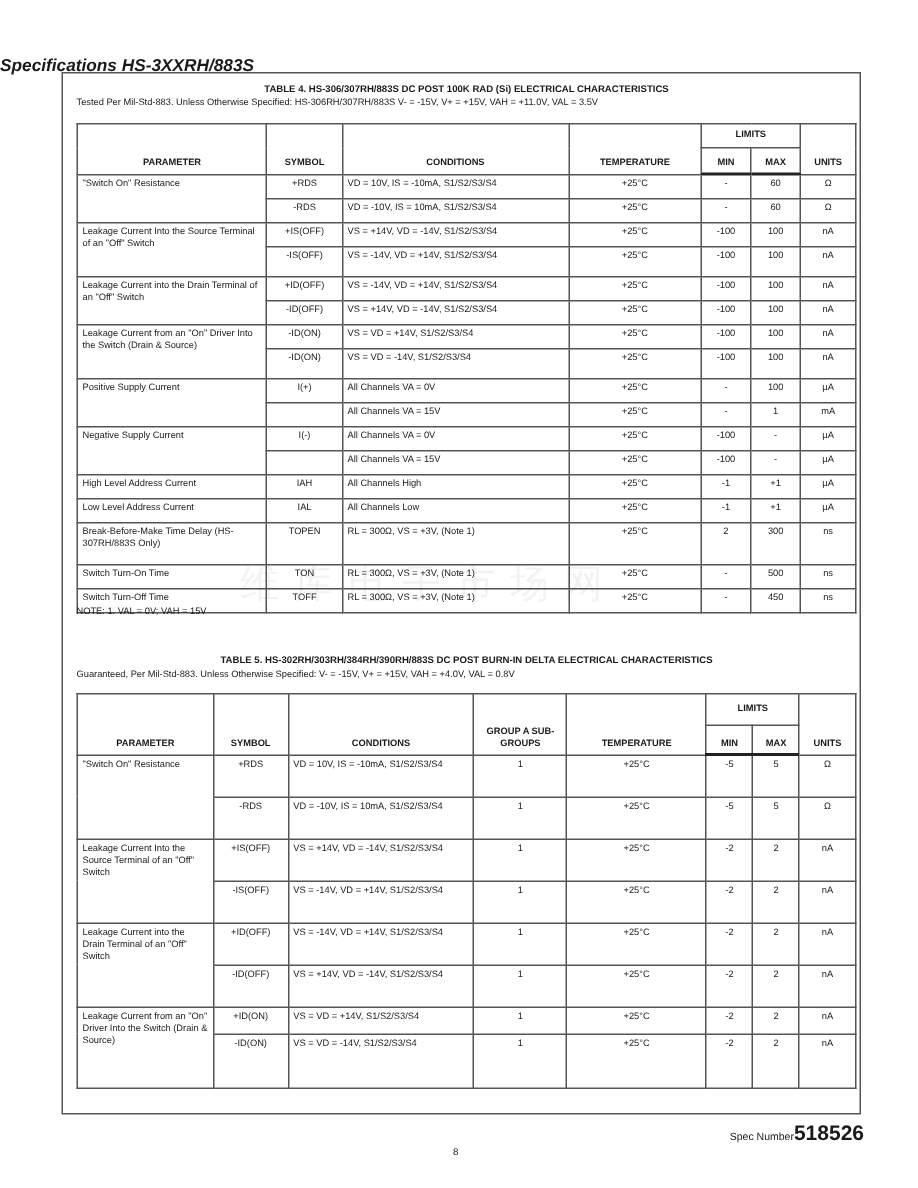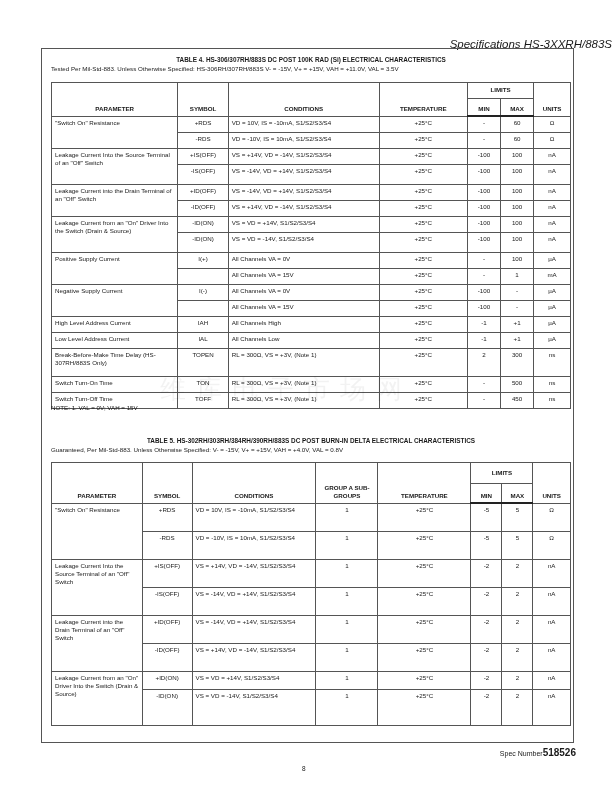--- a/index.html
+++ b/index.html
@@ -1,35 +1,35 @@
 <!DOCTYPE html>
 <html><head>
   <meta charset="utf-8">
   <style>
     html, body { margin: 0; padding: 0; background: #ffffff; }
     body { width: 612px; height: 792px; position: relative; overflow: hidden;
            font-family: "Liberation Sans", sans-serif; color: #1a1a1a; }
-    .page-title { position: absolute; top: 38px; left: 0; width: 612px; text-align: right;
-                  font-size: 11.5px; font-weight: normal; font-style: italic; }
+    .page-title { position: absolute; top: 38px; left: 0; width: 612px; text-align: left;
+                  font-size: 11.5px; font-weight: bold; font-style: italic; }
     .frame { position: absolute; left: 41px; top: 48px; width: 533px; height: 695px;
              border: 1px solid #555; border-width: 1px 1px 1px 1px; box-sizing: border-box; }
     .caption { position: absolute; left: 51px; width: 520px; font-size: 6.2px; }
     .caption .ttl { text-align: center; font-weight: bold; font-size: 6.4px; }
     .caption .sub { margin-top: 2px; }
     table.spec { position: absolute; border-collapse: collapse; font-size: 6.2px; table-layout: fixed; }
     table.spec td, table.spec th { border: 1px solid #555; padding: 2px 3px; vertical-align: top; line-height: 1.35; }
     table.spec th { font-weight: bold; text-align: center; vertical-align: bottom; font-size: 6.2px; }
     table.spec thead tr.last th { border-bottom: 2px solid #222; }
     table.spec th.lim { vertical-align: middle; }
     td.c { text-align: center; }
     .note { position: absolute; left: 51px; top: 404px; font-size: 6.2px; }
     .watermark { position: absolute; left: 160px; top: 372px; font-size: 26px; color: rgba(0,0,0,0.05);
                  letter-spacing: 10px; pointer-events: none; }
     .spec-number { position: absolute; right: 36px; top: 747px; font-size: 7px; }
-    .spec-number b { font-size: 10px; }
+    .spec-number b { font-size: 14px; }
     .page-number { position: absolute; left: 302px; top: 765px; font-size: 6.5px; }
   </style>
 </head>
 <body>
 
 <div class="page-title">Specifications HS-3XXRH/883S</div>
 
 <div class="frame"></div>
 
 <div class="caption" style="top:56px;">

